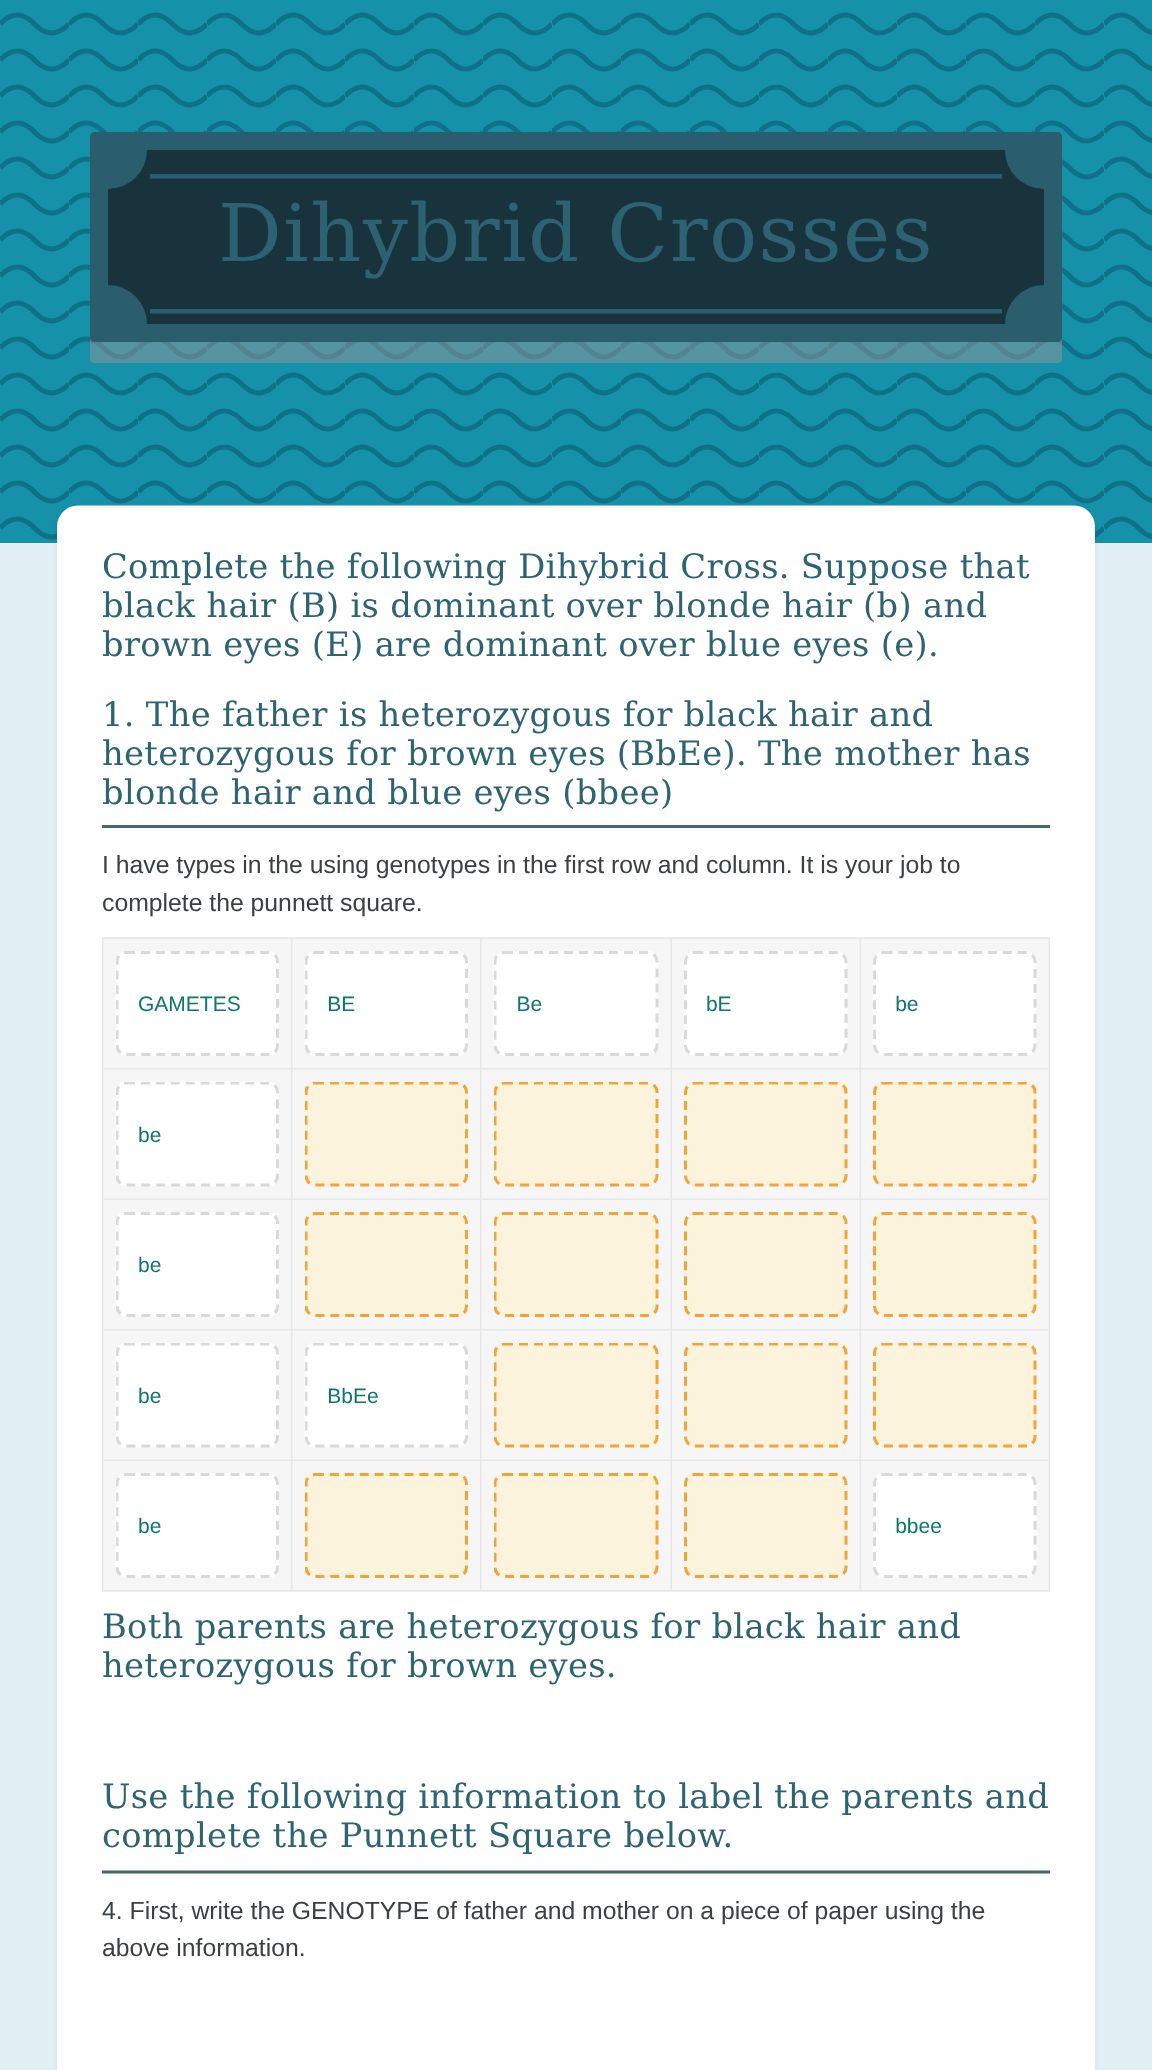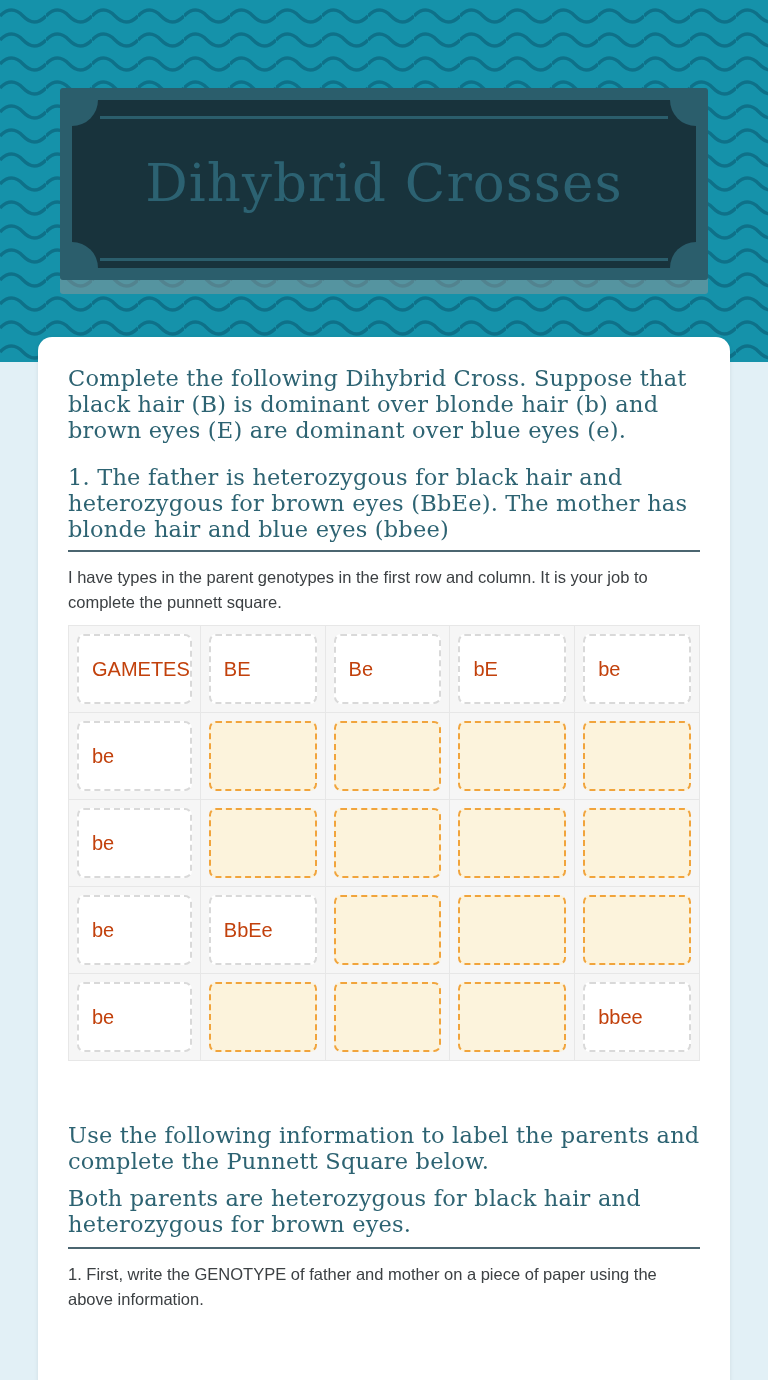--- a/index.html
+++ b/index.html
@@ -4,21 +4,21 @@
 <style>
   html,body{margin:0;padding:0;}
   body{
     width:768px;height:1380px;overflow:hidden;position:relative;
     background:#e2f0f6;
     font-family:"Liberation Sans", sans-serif;
   }
   .hero{position:absolute;top:0;left:0;width:768px;height:362px;z-index:1;}
   .hero svg{display:block;}
   .banner{
-    position:absolute;left:60px;top:88px;width:648px;height:192px;
+    position:absolute;left:60px;top:88px;width:648px;height:140px;
     box-sizing:border-box;border:12px solid #2b5e6c;background:#18333c;
     border-radius:3px;z-index:2;
     box-shadow:0 14px 0 0 rgba(150,150,150,0.5);
     display:flex;align-items:center;justify-content:center;
   }
   .bline{position:absolute;left:28px;right:28px;height:3px;background:#2b5e6c;}
   .bline.top{top:16px;}
   .bline.bottom{bottom:7px;}
   .bcorner{position:absolute;width:26px;height:26px;background:#2b5e6c;}
   .bcorner.tl{top:0;left:0;border-bottom-right-radius:100%;}
@@ -48,21 +48,21 @@
     color:#3c4043;font-size:16.5px;line-height:25px;margin:13px 0 0 0;
   }
   .punnett{
     margin-top:10px;
     display:grid;grid-template-columns:repeat(5,1fr);
     gap:1px;background:#e7e7e7;border:1px solid #e7e7e7;
   }
   .pcell{background:#f6f6f6;height:70px;padding:8px;display:flex;}
   .pbox{
     flex:1;border-radius:7px;display:flex;align-items:center;
-    padding-left:13px;font-size:20px;color:#c2410c;box-sizing:border-box;
+    padding-left:13px;font-size:14px;color:#0f766e;box-sizing:border-box;
   }
   .pbox.label{background:#ffffff;border:2px dashed #d9d9d9;}
   .pbox.answer{background:#fcf3dc;border:2px dashed #f1a43c;}
   .h-sec2a{margin-top:61px;}
   .h-sec2b{margin-top:11px;}
   .rule2{margin-top:10px;}
   .item{margin:18px 0 0 0;}
   .item.first{margin-top:13px;}
 </style>
 </head>
@@ -89,21 +89,21 @@
   <div class="bcorner br"></div>
   <div class="banner-title">Dihybrid Crosses</div>
 </div>
 
 <div class="card">
   <h1 class="teal-h h-intro">Complete the following Dihybrid Cross. Suppose that black hair (B) is dominant over blonde hair (b) and brown eyes (E) are dominant over blue eyes (e).</h1>
 
   <h2 class="teal-h h-sec1">1. The father is heterozygous for black hair and heterozygous for brown eyes (BbEe). The mother has blonde hair and blue eyes (bbee)</h2>
   <div class="rule"></div>
 
-  <p class="para">I have types in the parent genotypes in the first row and column. It is your job to complete the punnett square.</p>
+  <p class="para">I have types in the using genotypes in the first row and column. It is your job to complete the punnett square.</p>
 
   <div class="punnett">
       <div class="pcell">
         <div class="pbox label">
           <span>GAMETES</span>
         </div>
       </div>
       <div class="pcell">
         <div class="pbox label">
           <span>BE</span>
@@ -191,19 +191,19 @@
       <div class="pcell">
         <div class="pbox answer"></div>
       </div>
       <div class="pcell">
         <div class="pbox label">
           <span>bbee</span>
         </div>
       </div>
     </div>
 
+  <h2 class="teal-h h-sec2b">Both parents are heterozygous for black hair and heterozygous for brown eyes.</h2>
   <h2 class="teal-h h-sec2a">Use the following information to label the parents and complete the Punnett Square below.</h2>
-  <h2 class="teal-h h-sec2b">Both parents are heterozygous for black hair and heterozygous for brown eyes.</h2>
   <div class="rule rule2"></div>
 
-  <p class="para item first">1. First,  write the GENOTYPE of father and mother on a piece of paper using the above information.</p>
+  <p class="para item first">4. First,  write the GENOTYPE of father and mother on a piece of paper using the above information.</p>
 
 </div>
 
 </body></html>

